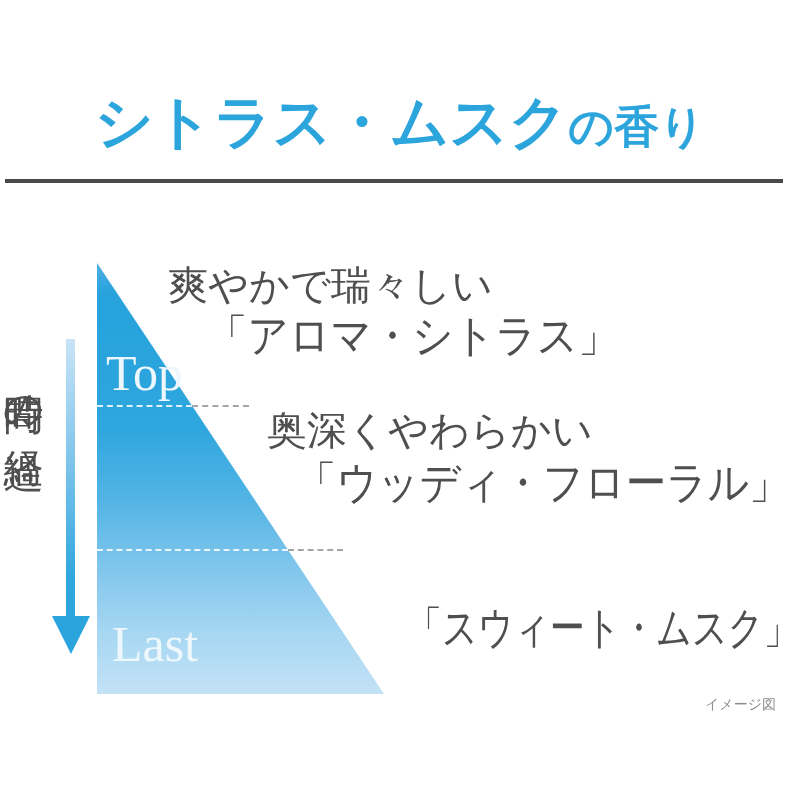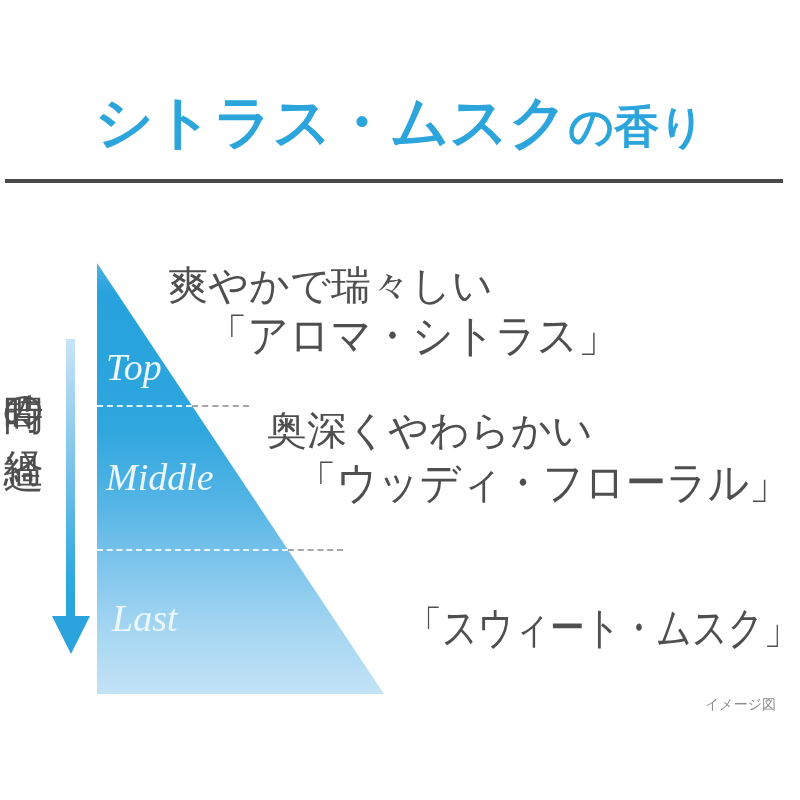--- a/index.html
+++ b/index.html
@@ -51,25 +51,25 @@
       var(--triangle_bottom) 100%);
   }
   .dash{position:absolute;height:0;border-top:2px dashed var(--dash_gray);}
   .dash.inner{border-top:2px dashed rgba(255,255,255,0.85);}
   .dash-1-in{left:97px;top:393px;width:95px;}
   .dash-1-out{left:192px;top:393px;width:57px;}
   .dash-2-in{left:97px;top:537px;width:191px;}
   .dash-2-out{left:288px;top:537px;width:55px;}
   .stage-name{
     position:absolute;color:var(--stage_label);
-    font-family:"Liberation Serif", serif;font-size:38px;line-height:1;font-style:italic;
+    font-family:"Liberation Serif", serif;font-size:50px;line-height:1;
   }
   .stage-top{left:106px;top:336px;}
   .stage-middle{left:106px;top:446px;}
-  .stage-last{left:112px;top:587px;}
+  .stage-last{left:112px;top:607px;}
   
   .desc{
     position:absolute;color:var(--text_primary);white-space:nowrap;
     font-family:"Liberation Serif", serif;line-height:1;
   }
   .desc-lead{font-size:40px;text-align:center;}
   .desc-note{font-size:45px;transform-origin:left top;}
   .d1-lead{left:168px;top:254px;}
   .d1-note{left:207px;top:302px;transform:scaleX(0.90);}
   .d2-lead{left:267px;top:399px;}
@@ -96,21 +96,20 @@
   <div class="arrow-shaft"></div>
   <div class="arrow-head"></div>
 
   <div class="triangle"></div>
   <div class="dash inner dash-1-in"></div>
   <div class="dash dash-1-out"></div>
   <div class="dash inner dash-2-in"></div>
   <div class="dash dash-2-out"></div>
 
   <div class="stage-name stage-top">Top</div>
-  <div class="stage-name stage-middle">Middle</div>
   <div class="stage-name stage-last">Last</div>
 
   <div class="desc desc-lead d1-lead">爽やかで瑞々しい</div>
   <div class="desc desc-note d1-note">「アロマ・シトラス」</div>
 
   <div class="desc desc-lead d2-lead">奥深くやわらかい</div>
   <div class="desc desc-note d2-note">「ウッディ・フローラル」</div>
 
   <div class="desc desc-note d3-note">「スウィート・ムスク」</div>
 

